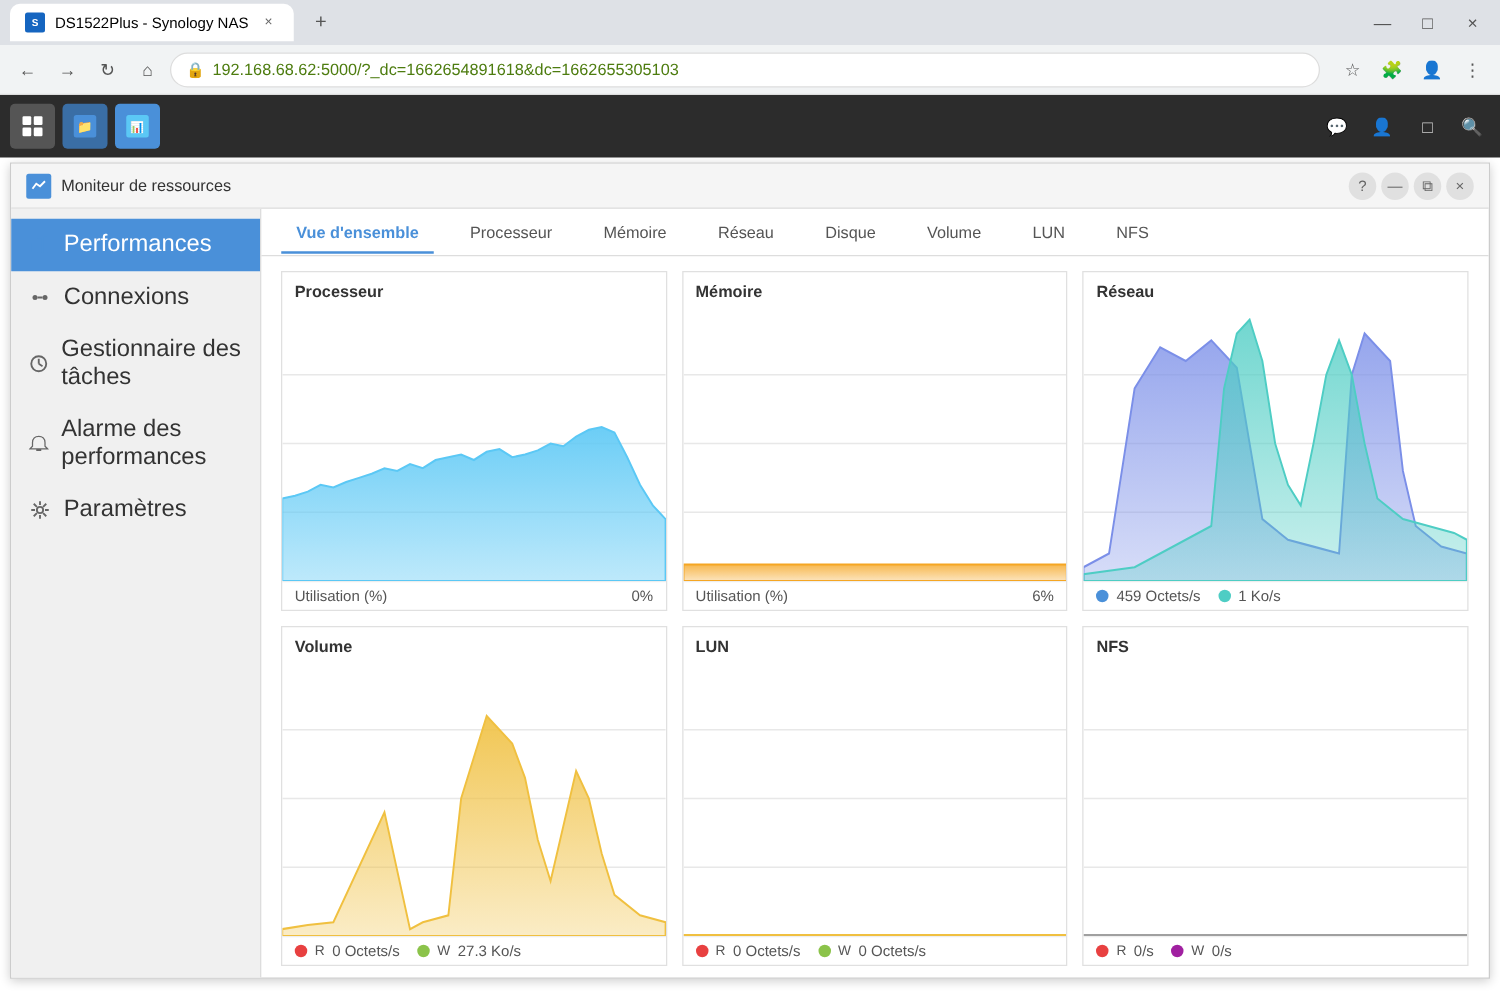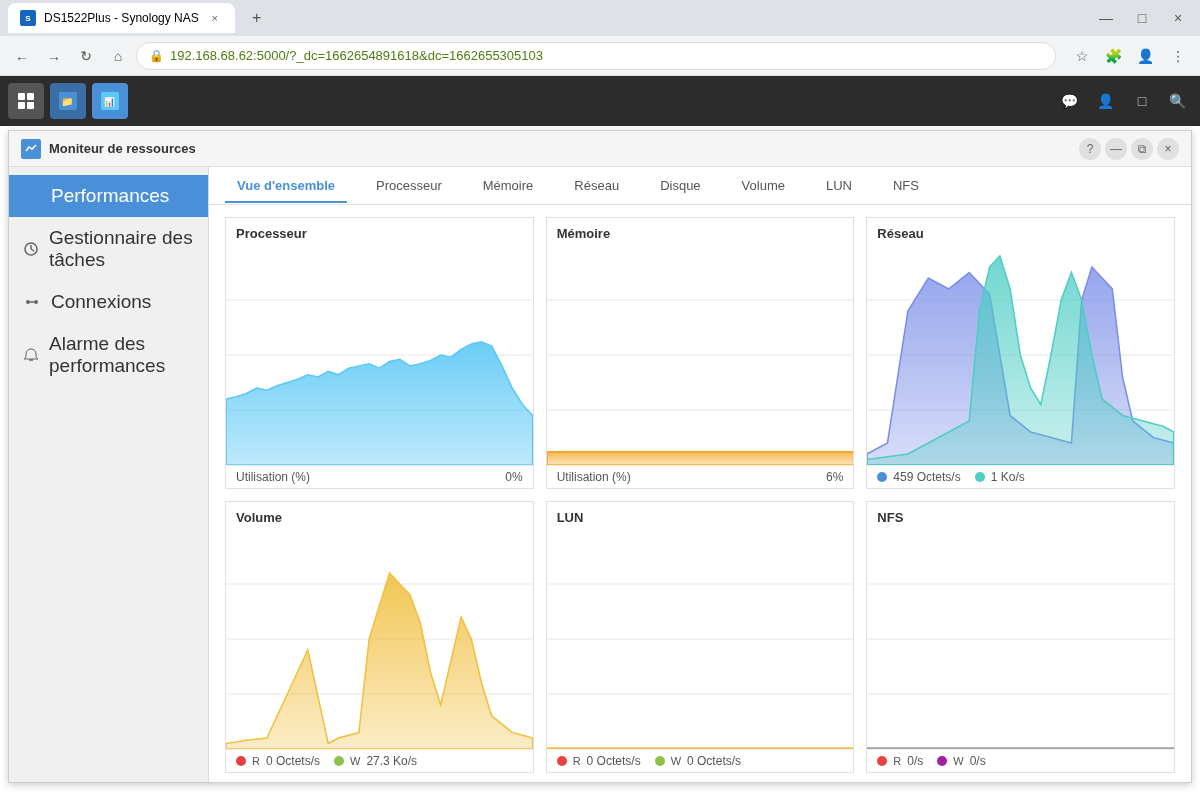--- a/index.html
+++ b/index.html
@@ -132,21 +132,21 @@
       gap: 8px;
     }
     .app-icon {
       width: 20px; height: 20px;
       background: #4a90d9;
       border-radius: 2px;
       display: flex; align-items: center; justify-content: center;
       font-size: 10px; color: #fff;
     }
     .app-title {
-      font-size: 13px; color: #333; font-weight: bold;
+      font-size: 13px; color: #333; font-weight: normal;
     }
     .app-title-controls {
       margin-left: auto;
       display: flex; gap: 4px;
     }
     .win-btn {
       width: 22px; height: 22px;
       border-radius: 50%;
       display: flex; align-items: center; justify-content: center;
       font-size: 12px; color: #666; cursor: pointer;
@@ -378,45 +378,54 @@
               <rect x="1" y="6" width="3" height="8" fill="#4a90d9"></rect>
               <rect x="6" y="3" width="3" height="11" fill="#4a90d9"></rect>
               <rect x="11" y="1" width="3" height="13" fill="#4a90d9"></rect>
             </svg>
         </span>
         <span>Performances</span>
       </div>
       <div class="sidebar-item">
         <span class="sidebar-icon">
           <svg width="16" height="16" viewBox="0 0 16 16">
+              <circle cx="4" cy="8" r="2" fill="#666"></circle>
+              <circle cx="12" cy="8" r="2" fill="#666"></circle>
+              <line x1="6" y1="8" x2="10" y2="8" stroke="#666" stroke-width="1.5"></line>
+            </svg>
+        </span>
+        <span>Connexions</span>
+      </div>
+      <div class="sidebar-item">
+        <span class="sidebar-icon">
+          <svg width="16" height="16" viewBox="0 0 16 16">
               <circle cx="8" cy="8" r="6" stroke="#666" stroke-width="1.5" fill="none"></circle>
               <line x1="8" y1="4" x2="8" y2="8" stroke="#666" stroke-width="1.5"></line>
               <line x1="8" y1="8" x2="11" y2="10" stroke="#666" stroke-width="1.5"></line>
             </svg>
         </span>
         <span>Gestionnaire des tâches</span>
-      </div>
-      <div class="sidebar-item">
-        <span class="sidebar-icon">
-          <svg width="16" height="16" viewBox="0 0 16 16">
-              <circle cx="4" cy="8" r="2" fill="#666"></circle>
-              <circle cx="12" cy="8" r="2" fill="#666"></circle>
-              <line x1="6" y1="8" x2="10" y2="8" stroke="#666" stroke-width="1.5"></line>
-            </svg>
-        </span>
-        <span>Connexions</span>
       </div>
       <div class="sidebar-item">
         <span class="sidebar-icon">
           <svg width="16" height="16" viewBox="0 0 16 16">
               <path d="M8 2 C5 2 3 4 3 7 L3 10 L1 12 L15 12 L13 10 L13 7 C13 4 11 2 8 2Z" stroke="#666" stroke-width="1" fill="none"></path>
               <line x1="6" y1="13" x2="10" y2="13" stroke="#666" stroke-width="1.5"></line>
             </svg>
         </span>
         <span>Alarme des performances</span>
+      </div>
+      <div class="sidebar-item">
+        <span class="sidebar-icon">
+          <svg width="16" height="16" viewBox="0 0 16 16">
+              <circle cx="8" cy="8" r="2.5" stroke="#666" stroke-width="1.5" fill="none"></circle>
+              <path d="M8 1 L8 4 M8 12 L8 15 M1 8 L4 8 M12 8 L15 8 M3 3 L5.5 5.5 M10.5 10.5 L13 13 M13 3 L10.5 5.5 M5.5 10.5 L3 13" stroke="#666" stroke-width="1.5"></path>
+            </svg>
+        </span>
+        <span>Paramètres</span>
       </div>
     </div>
 
     <div class="main-content">
 
       <div class="tabs-bar">
         <div class="tab-item active">Vue d'ensemble</div>
         <div class="tab-item">Processeur</div>
         <div class="tab-item">Mémoire</div>
         <div class="tab-item">Réseau</div>

